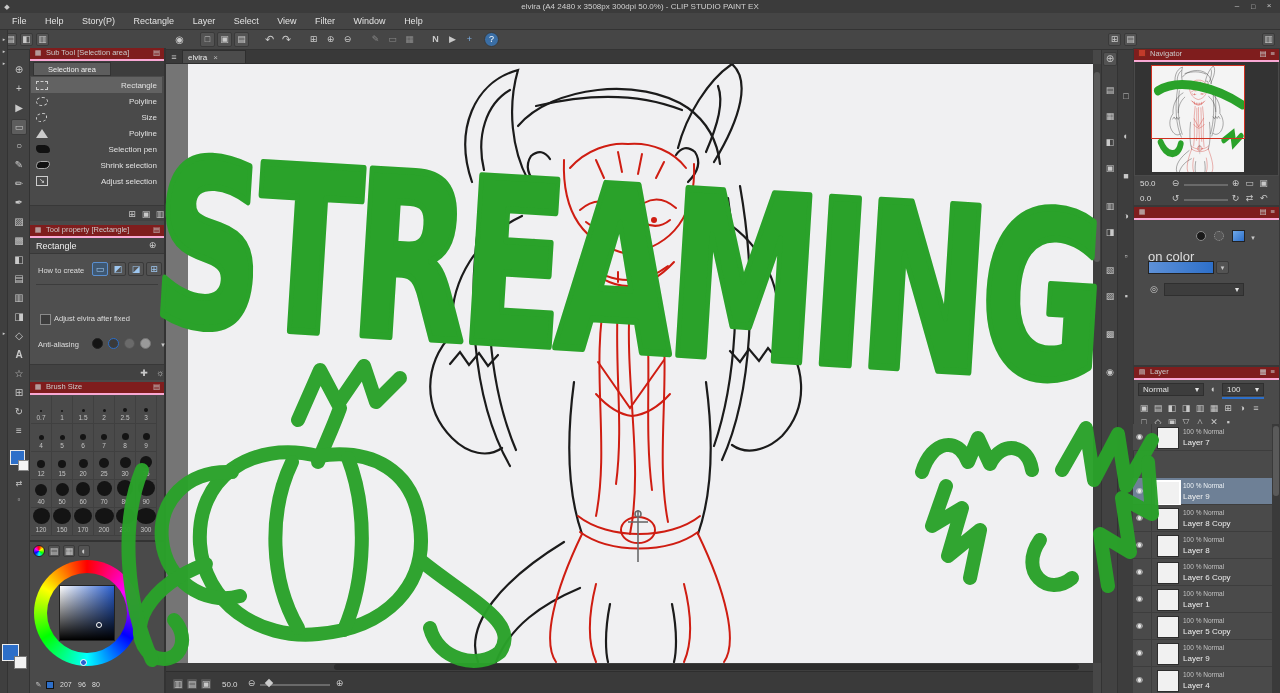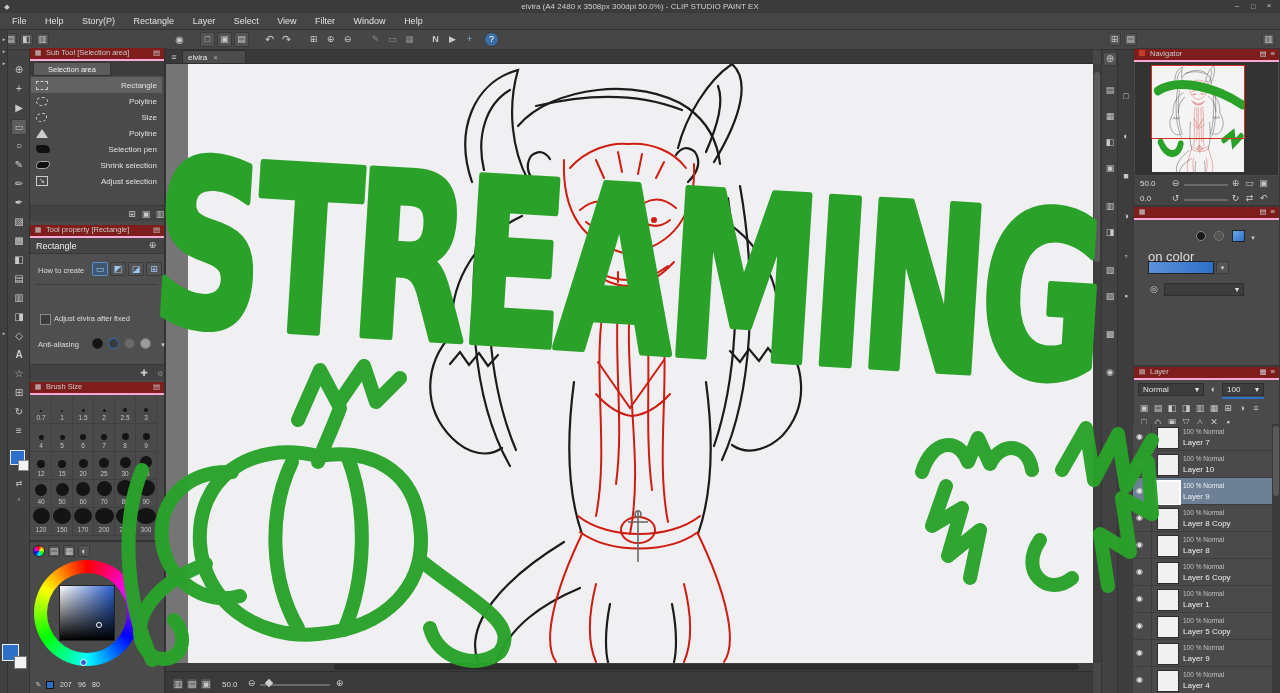--- a/index.html
+++ b/index.html
@@ -559,27 +559,20 @@
     <span class="ic flat" style="left:88px;top:49px;width:12px;height:12px">▪</span>
   </div>
 
   <div class="lrow" style="top:424px">
     <span class="leye">◉</span>
       <span class="lsep"></span>
     <span class="lthumb"></span>
     <span class="linfo">100 % Normal</span>
     <span class="lname">Layer 7</span>
   </div>
-  <div class="lrow" style="top:451px">
-    <span class="leye">◉</span>
-      <span class="lsep"></span>
-    <span class="lthumb"></span>
-    <span class="linfo">100 % Normal</span>
-    <span class="lname">Layer 10</span>
-  </div>
   <div class="lrow sel" style="top:478px">
     <span class="leye">◉</span>
       <span class="lsep"></span>
     <span class="lthumb"></span>
     <span class="linfo">100 % Normal</span>
     <span class="lname">Layer 9</span>
   </div>
   <div class="lrow" style="top:505px">
     <span class="leye">◉</span>
       <span class="lsep"></span>

